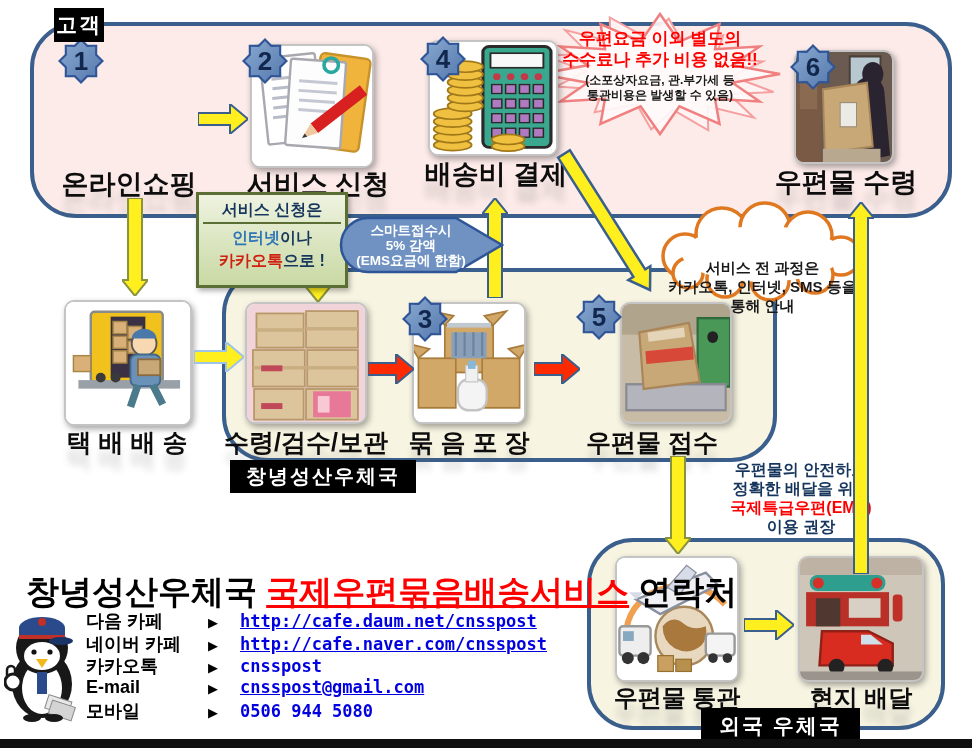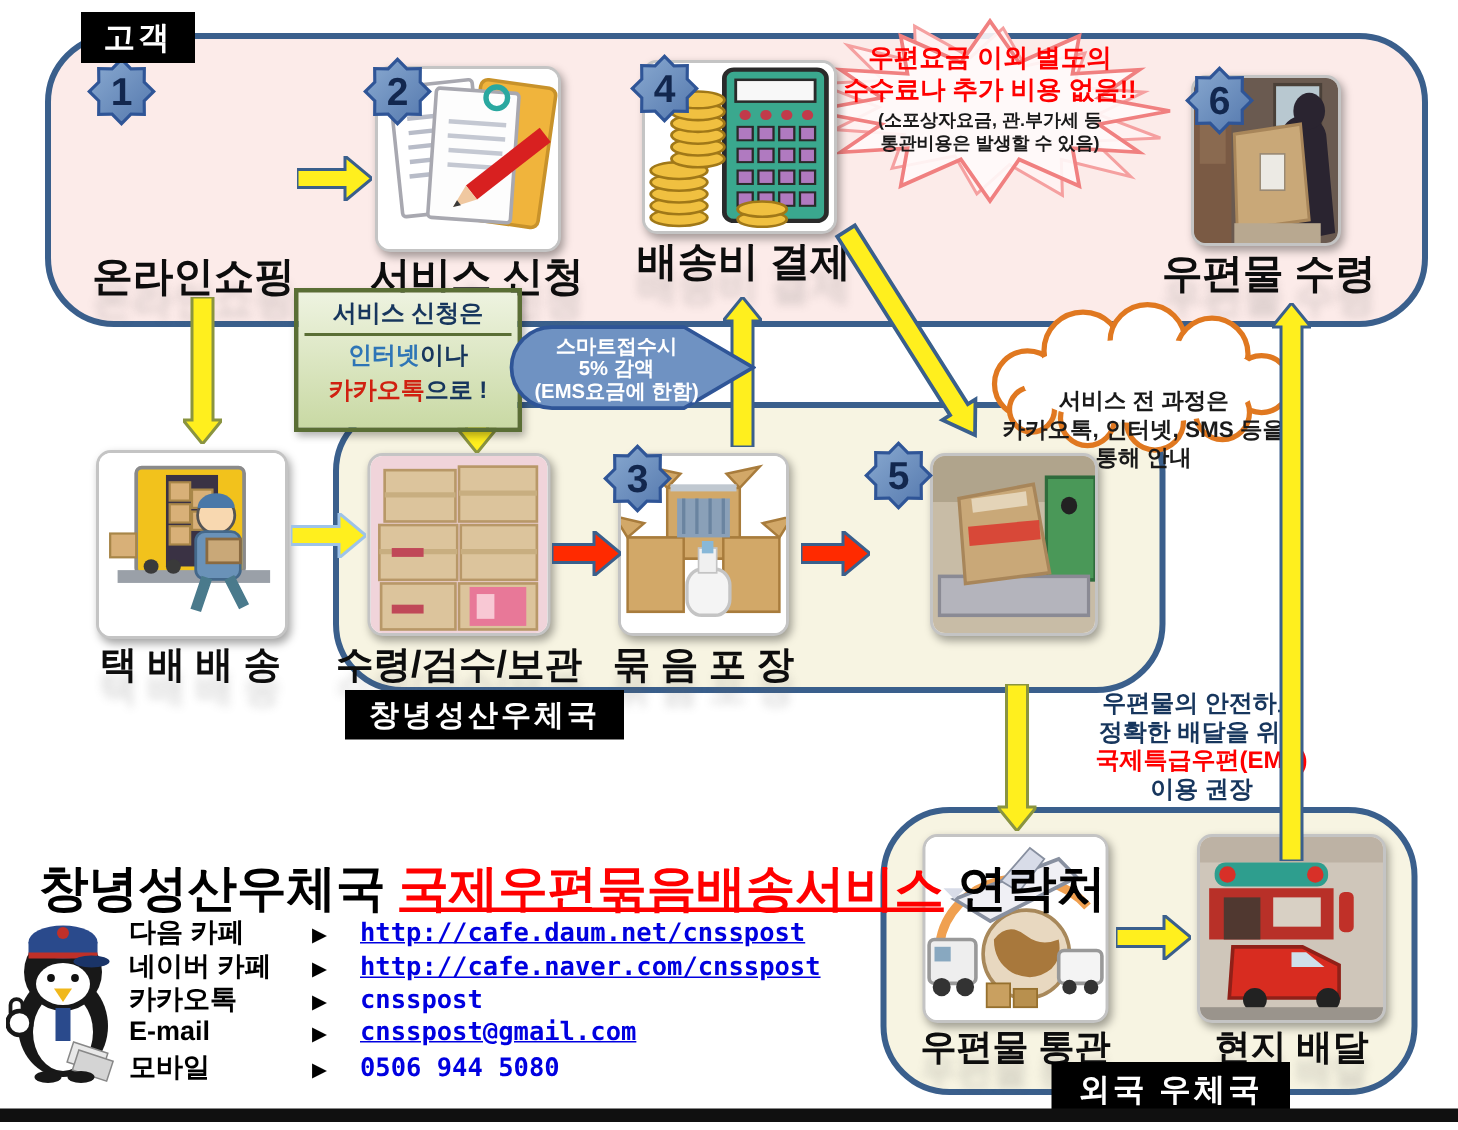--- a/index.html
+++ b/index.html
@@ -7,21 +7,21 @@
   #canvas { position:relative; width:972px; height:753px; background:#fff; overflow:hidden; }
 
   
   .zone { position:absolute; border:4px solid #3a5f8c; border-radius:46px; z-index:1; }
   .zone.customer { left:30px; top:22px; width:922px; height:196px; background:#fcebe9; }
   .zone.office   { left:222px; top:268px; width:555px; height:194px; background:#f7f4e2; }
   .zone.foreign  { left:587px; top:538px; width:358px; height:192px; background:#f7f4e2; }
 
   .blackTag { position:absolute; background:#000; color:#fff; font-weight:bold; z-index:30;
               letter-spacing:2px; white-space:nowrap; }
-  .tag-customer { left:54px; top:8px;  font-size:21px; padding:3px 15px; }
+  .tag-customer { left:54px; top:8px;  font-size:21px; padding:3px 2px; }
   .tag-office   { left:230px; top:460px; font-size:20px; padding:3px 16px; }
   .tag-foreign  { left:701px; top:708px; font-size:21px; padding:4px 18px; }
 
   
   .tile { position:absolute; background:#fff; border:2px solid #c4c4c4; border-radius:10px;
           overflow:hidden; box-shadow:2px 3px 6px rgba(0,0,0,.35); z-index:10; }
   .tile svg { display:block; width:100%; height:100%; }
 
   
   .badge { position:absolute; width:46px; height:46px; z-index:22; }
@@ -299,20 +299,21 @@
       <span>3</span>
     </div>
   <div class="badge" style="left:576px;top:294px">
       <div class="star-outer"></div>
       <div class="star-inner"></div>
       <span>5</span>
     </div>
 
   <div class="steplabel fs25" style="left:222px;top:426px;width:168px">수령/검수/보관</div>
   <div class="steplabel fs25" style="left:398px;top:426px;width:142px">묶 음 포 장</div>
+  <div class="steplabel fs25" style="left:576px;top:426px;width:152px">우편물 접수</div>
 
   <div class="tile" style="left:615px;top:556px;width:124px;height:126px">
     <svg viewBox="0 0 100 100" preserveAspectRatio="none">
       <rect width="100" height="100" fill="#ffffff"></rect>
       <path d="M8,58 a46,40 0 0 1 82,-20" stroke="#f0a050" stroke-width="5" fill="none"></path>
       <circle cx="56" cy="64" r="24" fill="#e8d8c0" stroke="#a8885a" stroke-width="2"></circle>
       <path d="M38,56 q8,-10 18,-2 q8,6 18,2 q2,10 -4,16 q-10,8 -22,2 q-10,-6 -10,-18" fill="#a8783c"></path>
       <polygon points="16,34 74,12 84,22 36,46" fill="#f0f0f5" stroke="#8890a0" stroke-width="2"></polygon>
       <polygon points="42,24 58,6 66,12 52,30" fill="#d8dce8" stroke="#8890a0"></polygon>
       <polygon points="16,34 10,28 22,28" fill="#d8dce8"></polygon>

